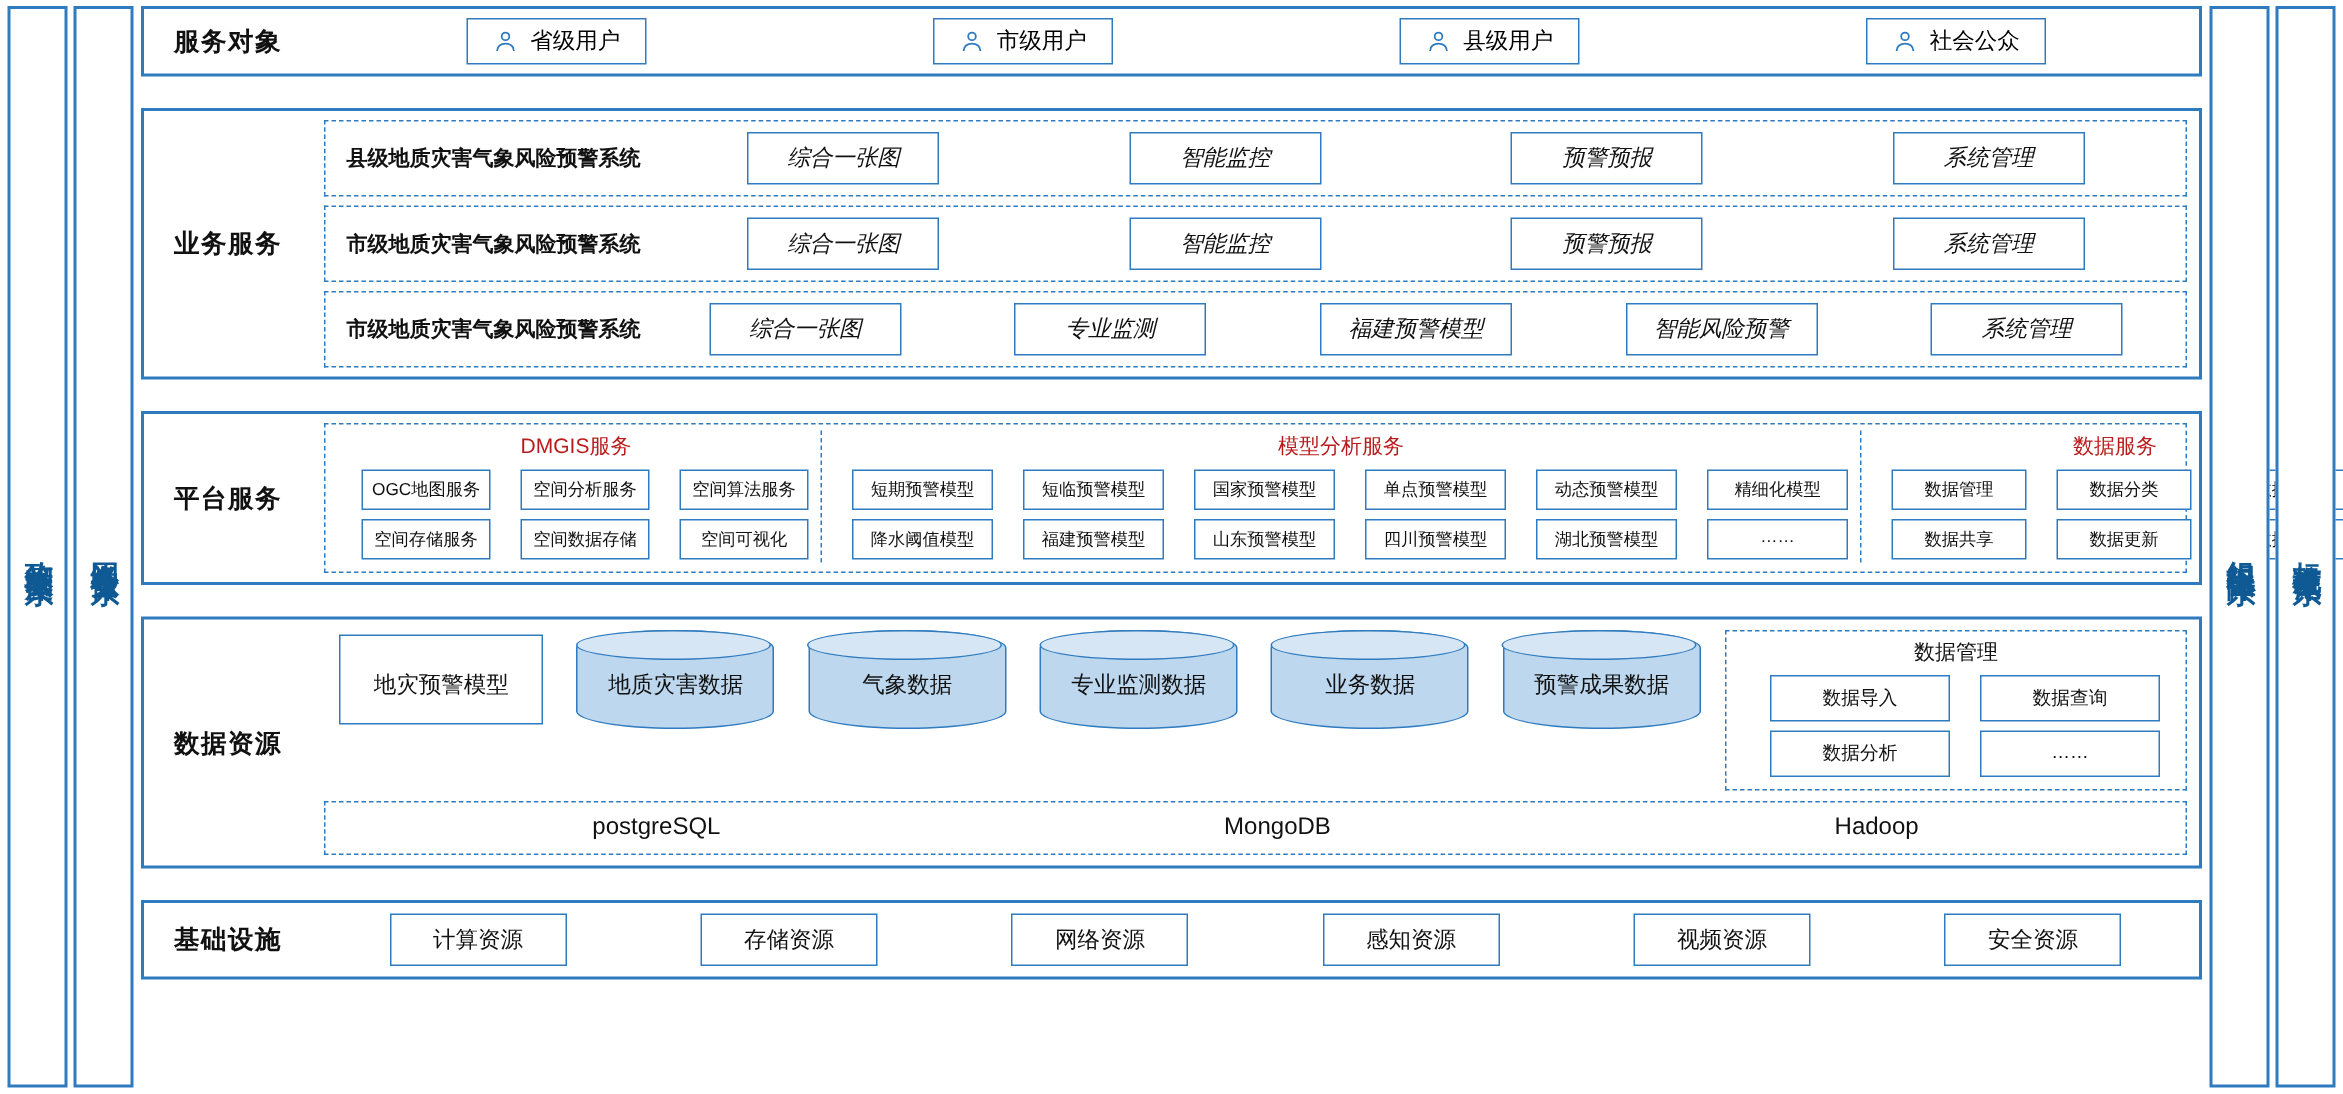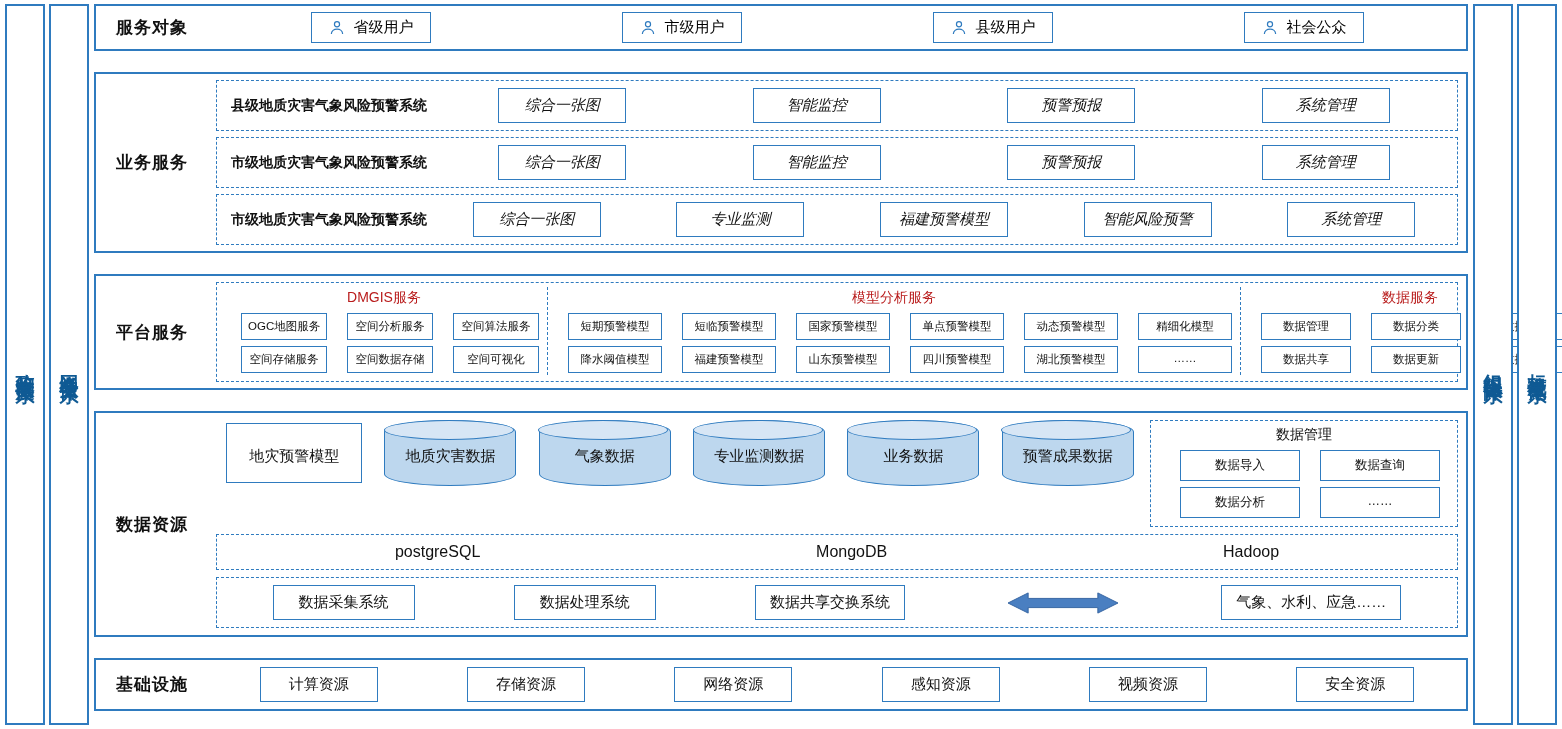--- a/index.html
+++ b/index.html
@@ -500,29 +500,20 @@
             </div>
           </div>
         </div>
 
         <div class="db-row">
           <span>postgreSQL</span>
           <span>MongoDB</span>
           <span>Hadoop</span>
         </div>
 
-        <div class="sys-row">
-          <div class="box">数据采集系统</div>
-          <div class="box">数据处理系统</div>
-          <div class="box">数据共享交换系统</div>
-          <svg class="arrow2" viewBox="0 0 120 24">
-            <polygon points="0,12 22,1 22,7 98,7 98,1 120,12 98,23 98,17 22,17 22,23" fill="#4a7fc1" stroke="#2f5f9e" stroke-width="1"></polygon>
-          </svg>
-          <div class="box">气象、水利、应急……</div>
-        </div>
 
       </div>
     </div>
 
     <div class="band band-infra">
       <div class="band-title">基础设施</div>
       <div class="band-body">
         <div class="box">计算资源</div>
         <div class="box">存储资源</div>
         <div class="box">网络资源</div>

